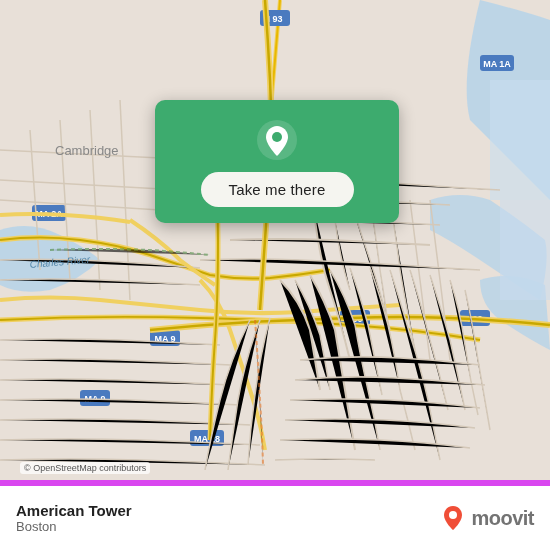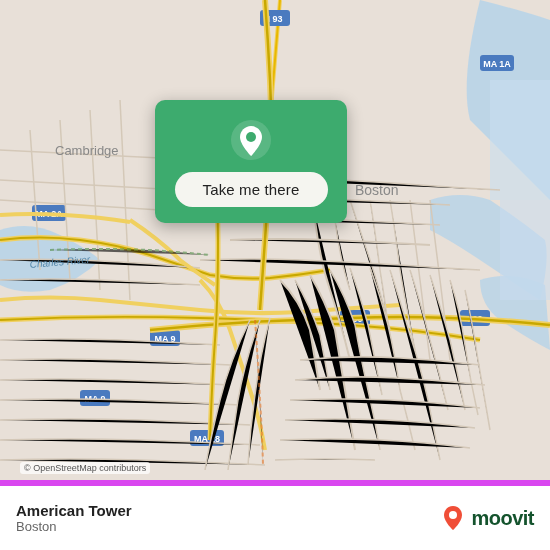--- a/index.html
+++ b/index.html
@@ -24,21 +24,21 @@
     #map-svg {
       width: 100%;
       height: 100%;
     }
 
     
     .popup-card {
       position: absolute;
       top: 100px;
       left: 155px;
-      width: 192px;
+      width: 244px;
       background: #3dab6e;
       border-radius: 10px;
       display: flex;
       flex-direction: column;
       align-items: center;
       padding: 18px 20px 16px 20px;
       box-shadow: 0 4px 16px rgba(0,0,0,0.3);
       cursor: pointer;
     }
 
@@ -97,21 +97,21 @@
     }
 
     .moovit-pin {
       width: 28px;
       height: 28px;
     }
 
     .moovit-text {
       font-size: 20px;
       font-weight: 700;
-      color: #14532d;
+      color: #737373;
       letter-spacing: -0.5px;
     }
 
     
     .osm-attr {
       position: absolute;
       bottom: 6px;
       left: 20px;
       font-size: 9px;
       color: #555;

